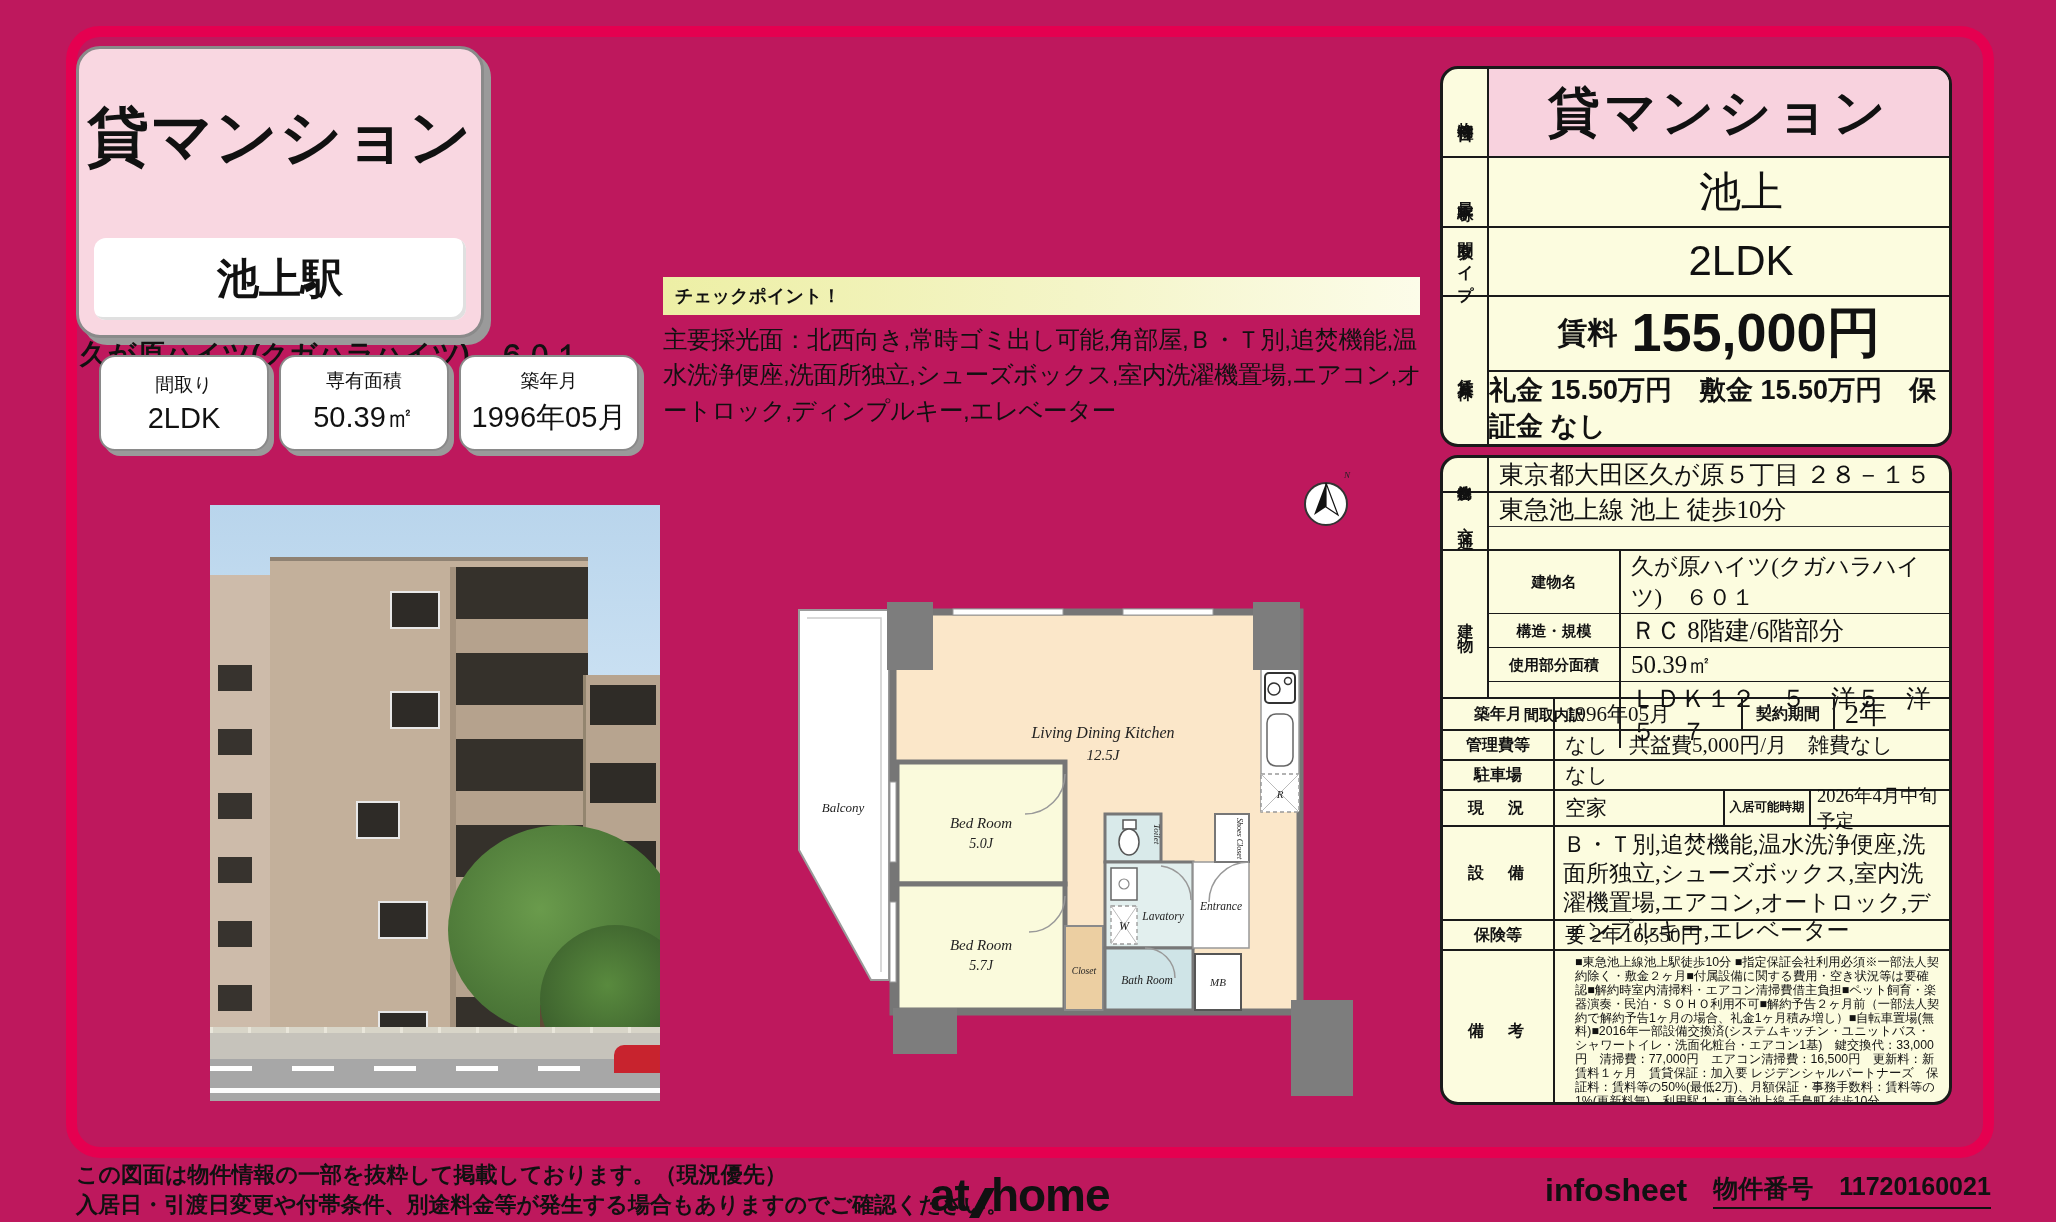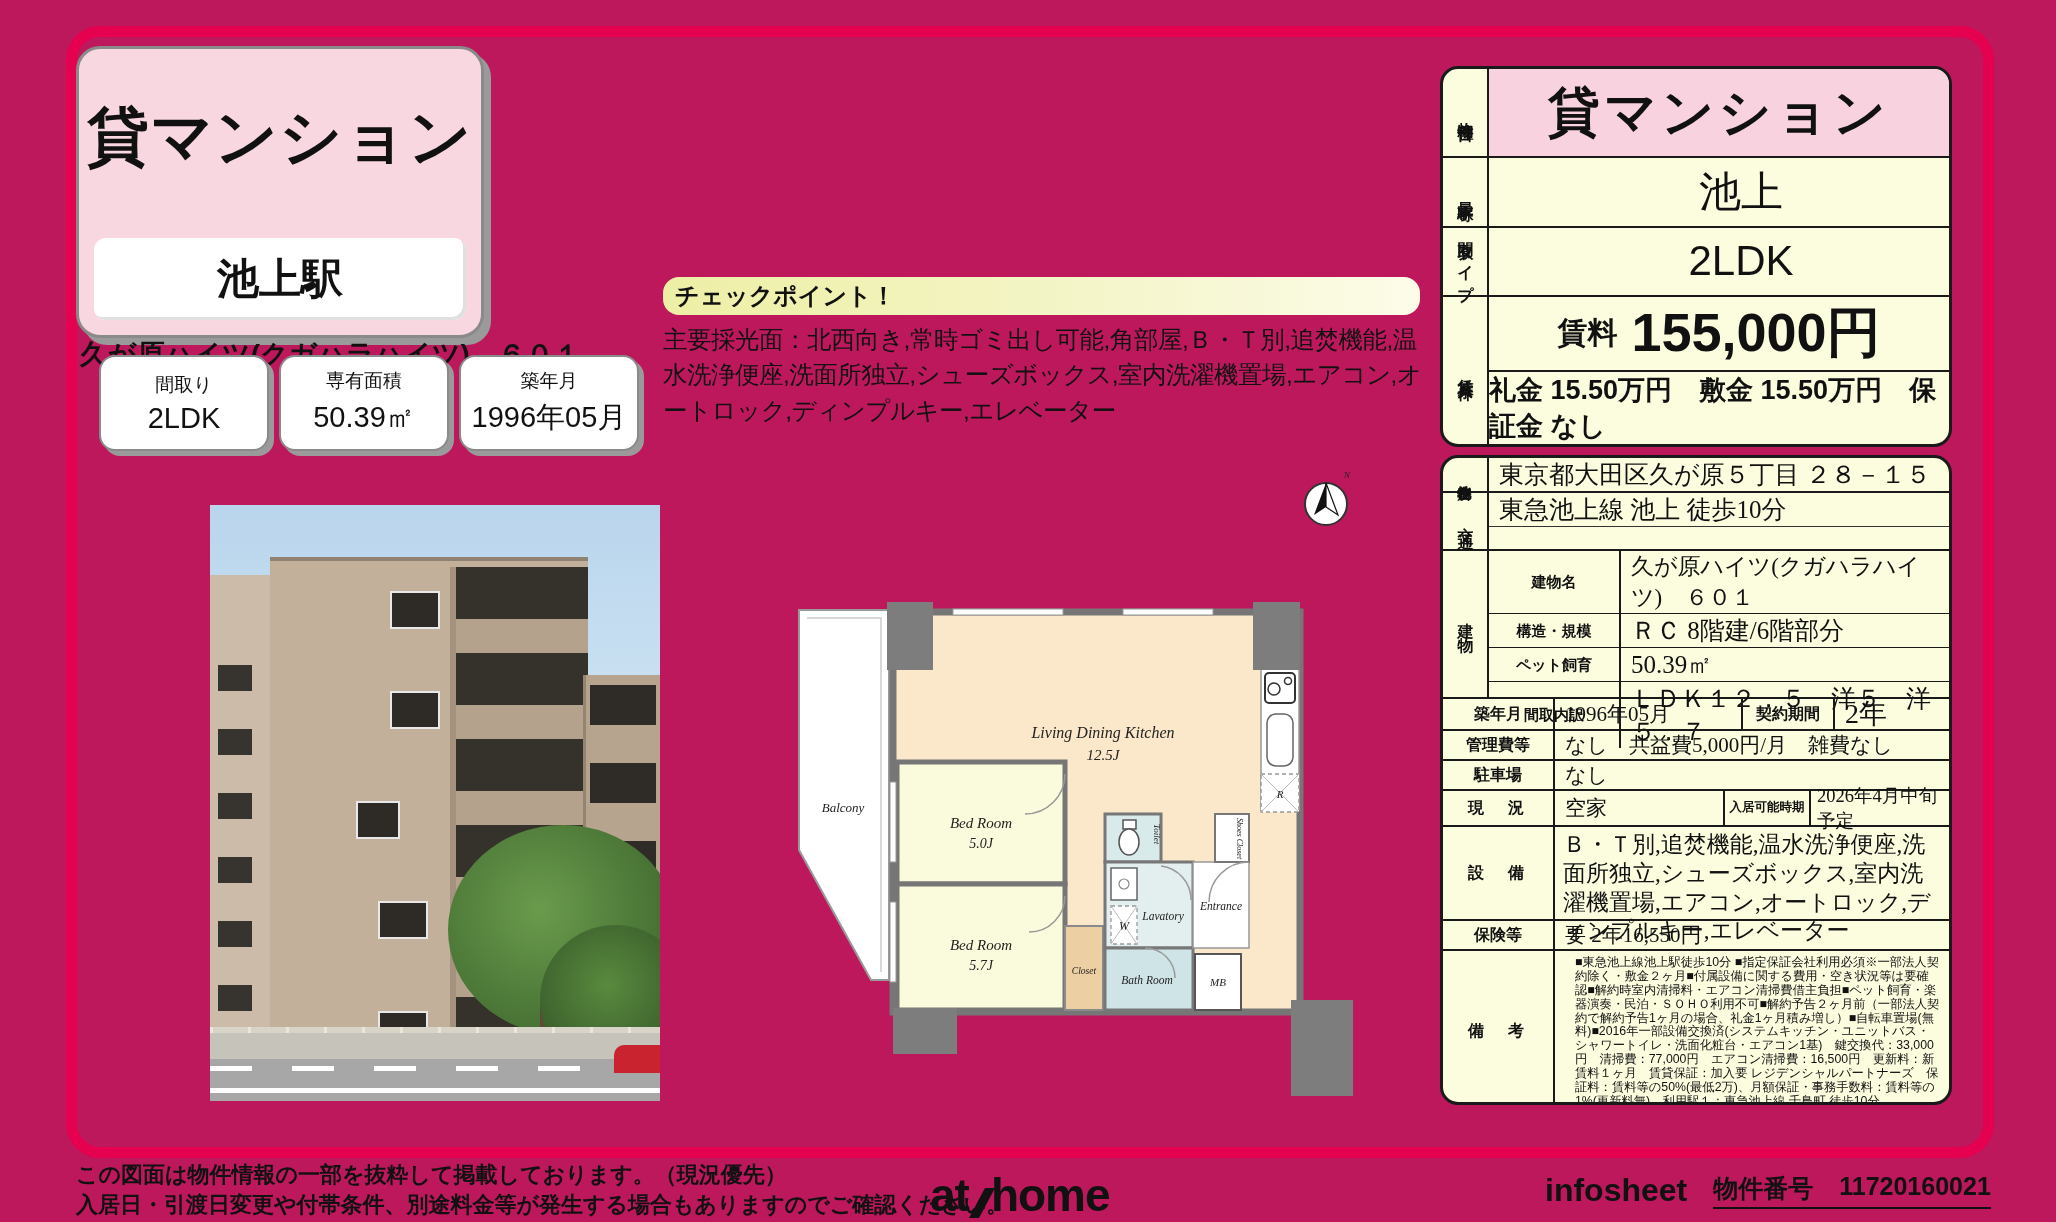--- a/index.html
+++ b/index.html
@@ -50,22 +50,22 @@
   .fence{left:0;bottom:62px;width:450px;height:12px;
         background:repeating-linear-gradient(90deg,#e9e6da 0 3px,transparent 3px 38px),linear-gradient(#d8d5c8,#d8d5c8);}
   .road{left:0;bottom:0;width:450px;height:42px;background:#a7a7a7;}
   .lane1{left:0;bottom:30px;width:450px;height:5px;
         background:repeating-linear-gradient(90deg,#fff 0 42px,transparent 42px 82px);}
   .lane2{left:0;bottom:8px;width:450px;height:5px;background:#fdfdfd;}
   .car{right:-6px;bottom:28px;width:52px;height:28px;background:#c8232e;border-radius:10px 4px 0 0;}
 
   
   .cp-head{left:663px;top:277px;width:757px;height:38px;line-height:38px;padding-left:12px;box-sizing:border-box;
-           font-size:24px;font-weight:bold;
-           background:linear-gradient(90deg,#edefa5 0%,#f4f5c8 55%,#fcfce9 100%);border-radius:16px;}
+           font-size:18px;font-weight:bold;
+           background:linear-gradient(90deg,#edefa5 0%,#f4f5c8 55%,#fcfce9 100%);}
   .cp-body{left:663px;top:322px;width:774px;font-size:24.5px;line-height:1.44;letter-spacing:-0.5px;font-weight:500;}
 
   
   .plan{left:793px;top:462px;width:568px;height:652px;}
   .plan text{font-family:"Liberation Serif","DejaVu Serif",serif;font-style:italic;fill:#222;}
 
   
   .tbl{box-sizing:border-box;background:#fcfcdf;border:3px solid #1a1a1a;border-radius:18px;overflow:hidden;}
   .t1{left:1440px;top:66px;width:512px;height:381px;display:flex;flex-direction:column;}
   .t2{left:1440px;top:455px;width:512px;height:650px;display:flex;flex-direction:column;}
@@ -277,21 +277,21 @@
       <div style="flex:1;display:flex;flex-direction:column;">
         <div class="brow">
           <div class="hlab sublab">建物名</div>
           <div class="val serif" style="flex:1;font-size:23px;">久が原ハイツ(クガハラハイツ)　６０１</div>
         </div>
         <div class="brow">
           <div class="hlab sublab">構造・規模</div>
           <div class="val serif" style="flex:1;">ＲＣ 8階建/6階部分</div>
         </div>
         <div class="brow">
-          <div class="hlab sublab">ペット飼育</div>
+          <div class="hlab sublab">使用部分面積</div>
           <div class="val serif" style="flex:1;">50.39㎡</div>
         </div>
         <div class="brow">
           <div class="hlab sublab">間取内訳</div>
           <div class="val serif" style="flex:1;">ＬＤＫ１２．５　洋５　洋５．７</div>
         </div>
       </div>
     </div>
     <div class="trow" style="height:32px;">
       <div class="hlab" style="width:112px;border-right:2px solid #1a1a1a;">築年月</div>

